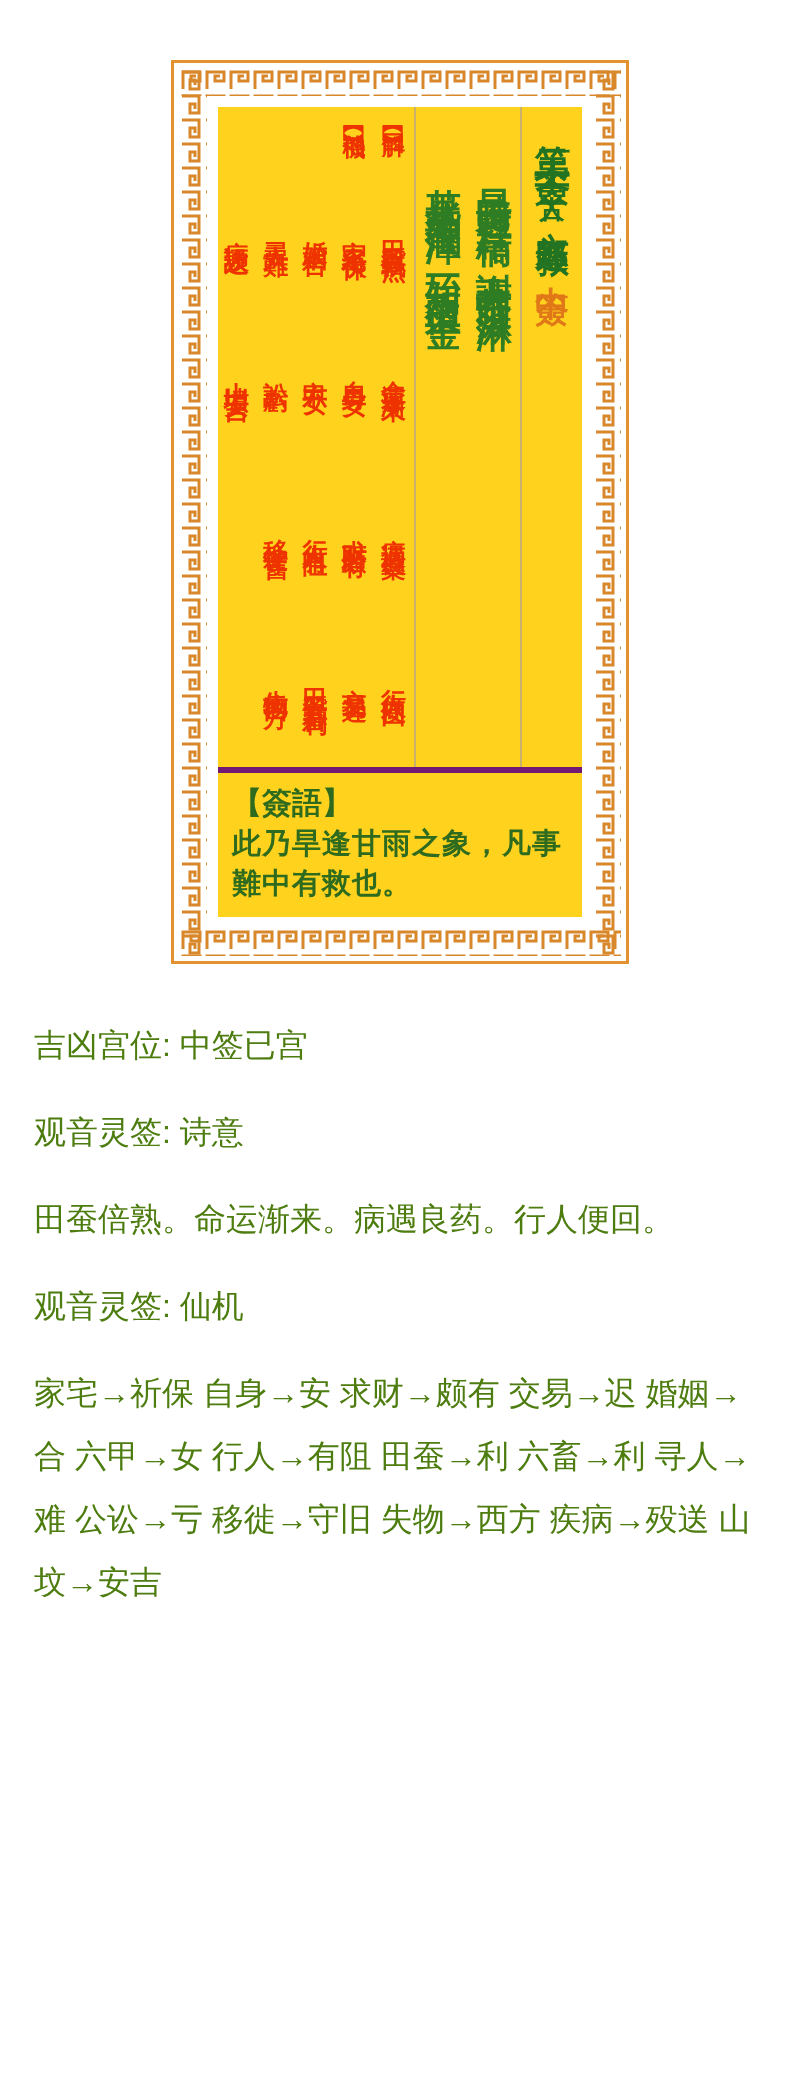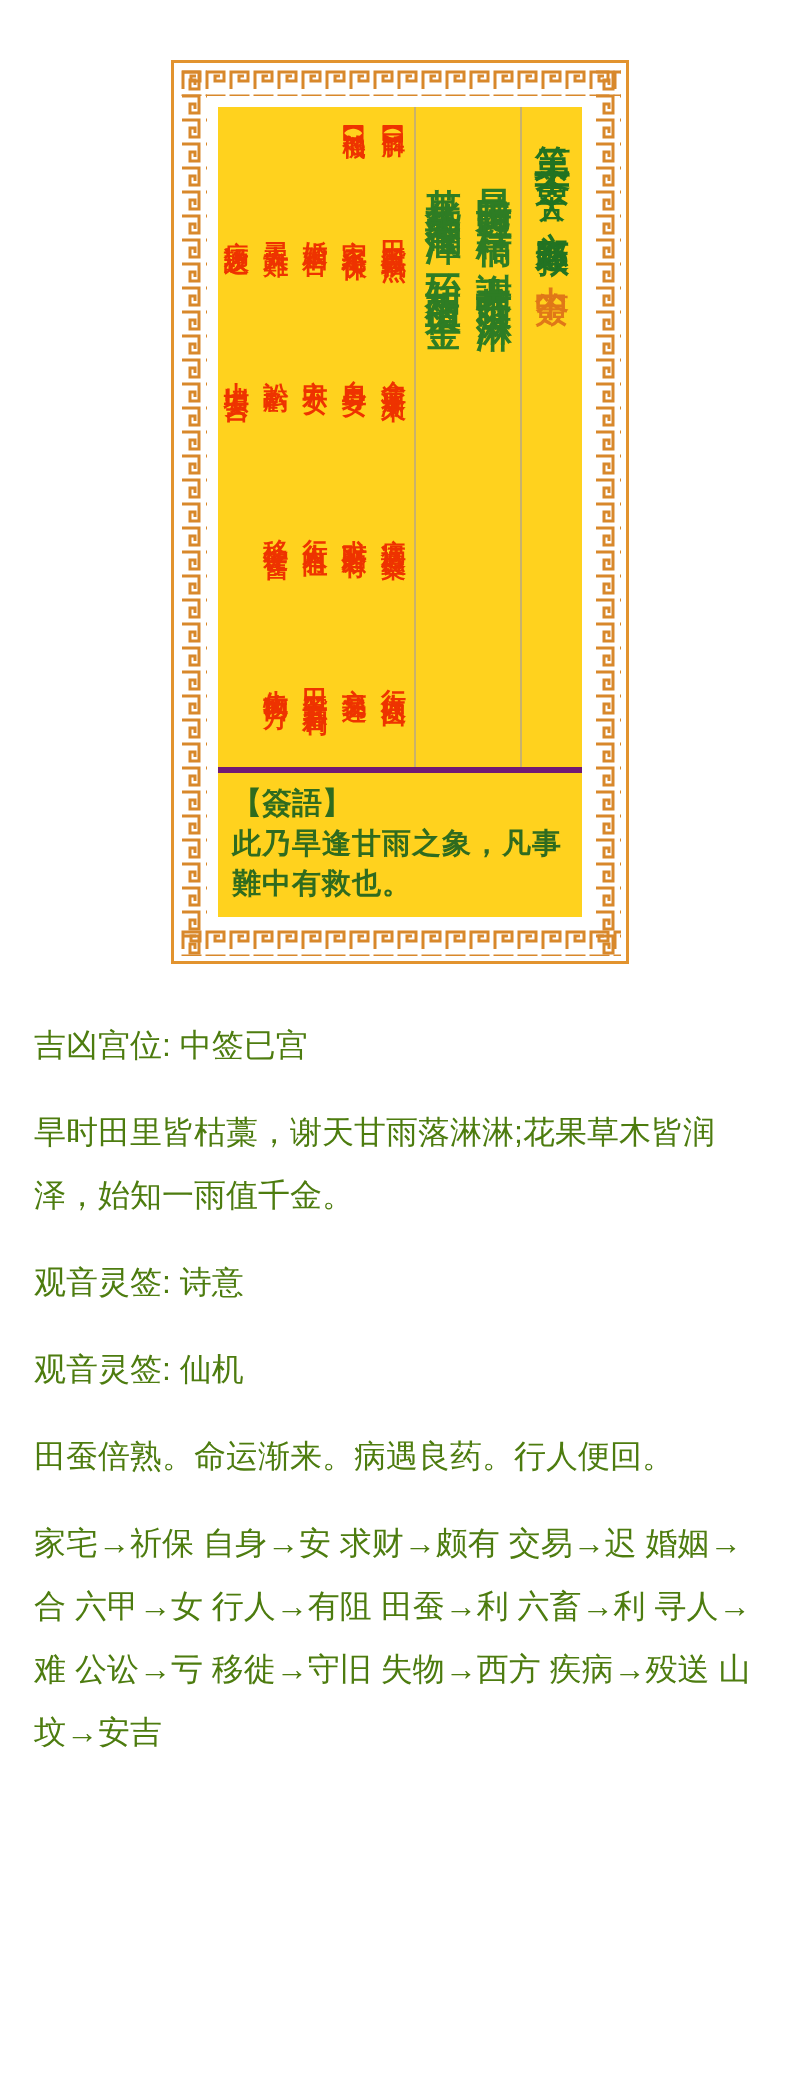--- a/index.html
+++ b/index.html
@@ -186,19 +186,18 @@
       </div>
 
       <div class="qianyu">
         <div class="qy-head">【簽語】</div>
         <div class="qy-text">此乃旱逢甘雨之象，凡事難中有救也。</div>
       </div>
     </div>
   </div>
 
   <p class="para first">吉凶宫位: 中签已宫</p>
-  <p class="para">旱时田里皆枯藁，谢天甘雨落淋淋;花果草木皆润泽，始知一雨值千金。</p>
   <p class="para">观音灵签: 诗意</p>
+  <p class="para">田蚕倍熟。命运渐来。病遇良药。行人便回。</p>
   <p class="para">观音灵签: 仙机</p>
-  <p class="para">田蚕倍熟。命运渐来。病遇良药。行人便回。</p>
   <p class="para last">家宅→祈保 自身→安 求财→颇有 交易→迟 婚姻→合 六甲→女 行人→有阻 田蚕→利 六畜→利 寻人→难 公讼→亏 移徙→守旧 失物→西方 疾病→殁送 山坟→安吉</p>
 
 </div>
 
 </body></html>

